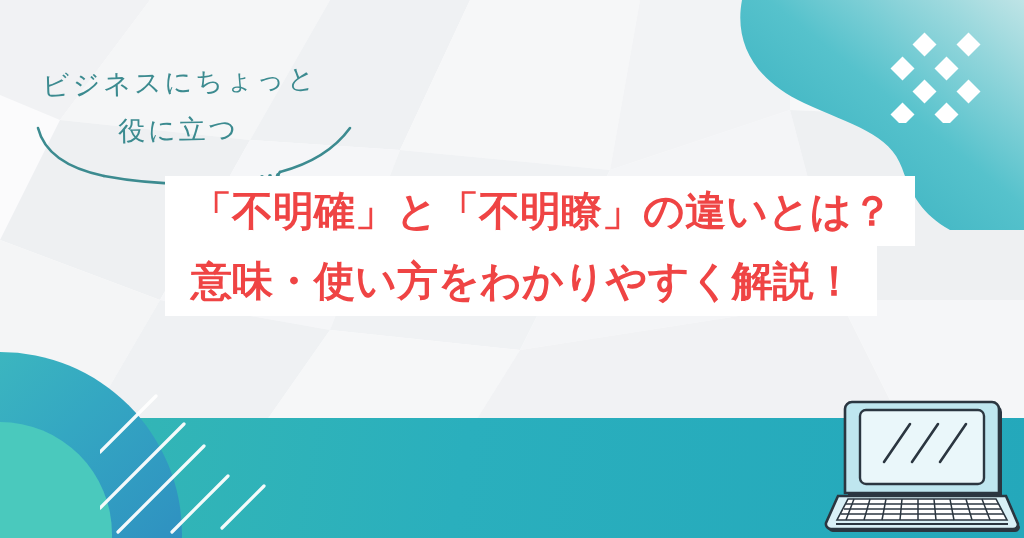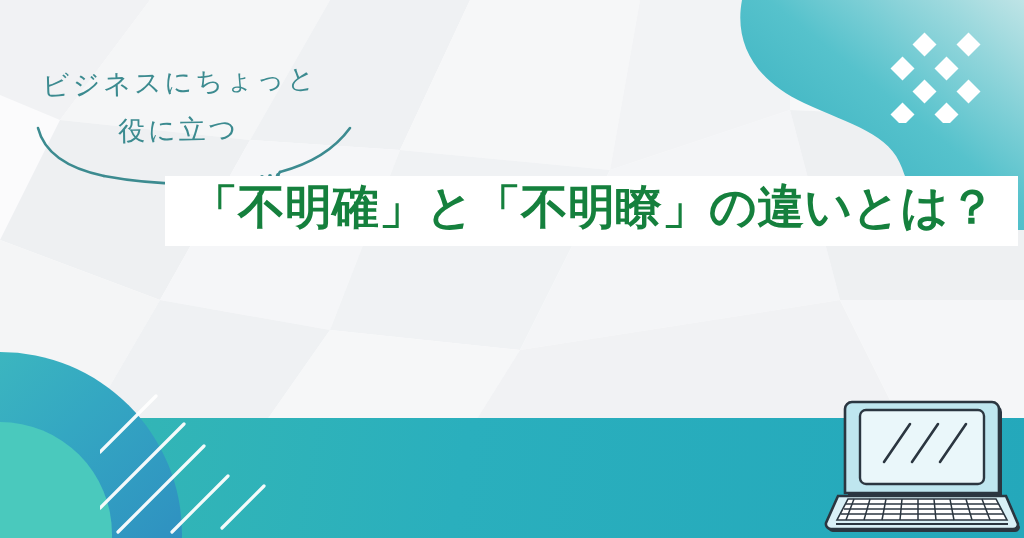--- a/index.html
+++ b/index.html
@@ -48,24 +48,24 @@
     letter-spacing:3px;
   }
   .hand-line1{left:42px;top:64px;font-size:27px;transform:rotate(-1.6deg);}
   .hand-line2{left:118px;top:112px;font-size:27px;transform:rotate(-1.0deg);}
 
   
   .title-wrap{position:absolute;left:165px;top:176px;}
   .title-row{
     display:block;
     background:#ffffff;
-    color:#15803d;
-    font-family:Liberation Mono, monospace;
+    color:#ef4444;
+    font-family:Liberation Serif, serif;
     font-weight:700;
-    font-size:47px;
+    font-size:41px;
     line-height:58px;
     white-space:nowrap;
     padding:6px 22px 6px 26px;
     width:max-content;
   }
   .title-row.r1{margin-bottom:0px;}
   .title-row.r2{margin-top:0px;}
 
   
   .laptop-svg{position:absolute;left:822px;top:386px;width:198px;height:148px;}
@@ -162,20 +162,21 @@
       <circle cx="252" cy="136" r="1.9" fill="#3c8b90" stroke="none"></circle>
       <circle cx="260" cy="135" r="1.9" fill="#3c8b90" stroke="none"></circle>
     </g>
   </svg>
 
   <div class="hand-text hand-line1">ビジネスにちょっと</div>
   <div class="hand-text hand-line2">役に立つ</div>
 
   <div class="title-wrap">
     <span class="title-row r1">「不明確」と「不明瞭」の違いとは？</span>
+    <span class="title-row r2">意味・使い方をわかりやすく解説！</span>
   </div>
 
   <svg class="laptop-svg" viewBox="0 0 198 148">
 
     <path d="M30,16 h140 a7,7 0 0 1 7,7 v84 h-154 v-84 a7,7 0 0 1 7,-7 z" fill="#2b3640" transform="translate(3,3)"></path>
 
     <path d="M30,16 h140 a7,7 0 0 1 7,7 v84 h-154 v-84 a7,7 0 0 1 7,-7 z" fill="#bfe6ef" stroke="#2b3640" stroke-width="2.6"></path>
 
     <rect x="38" y="24" width="124" height="74" rx="6" fill="#eaf7fa" stroke="#2b3640" stroke-width="2.4"></rect>
 

